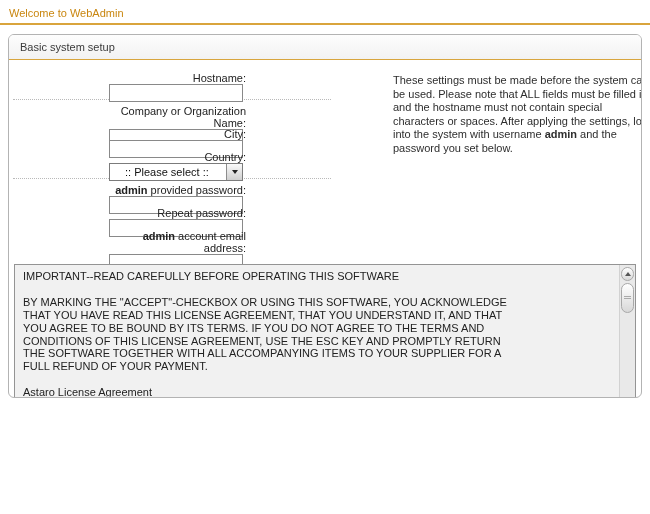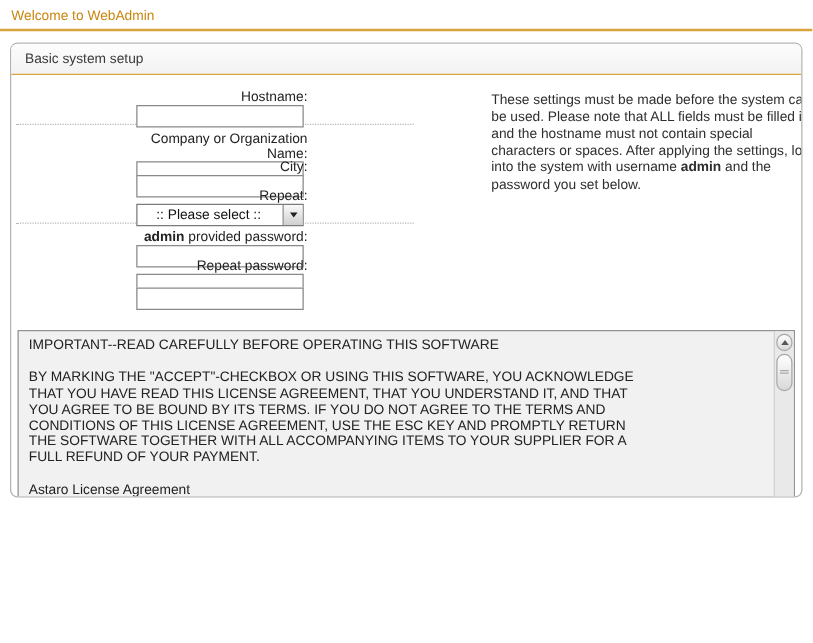--- a/index.html
+++ b/index.html
@@ -159,21 +159,21 @@
         <div class="frow-label">Company or Organization Name:</div>
         <div class="frow-field"><input type="text" style=""></div>
       </div>
 
       <div class="frow">
         <div class="frow-label">City:</div>
         <div class="frow-field"><input type="text" style=""></div>
       </div>
 
       <div class="frow">
-        <div class="frow-label">Repeat:</div>
+        <div class="frow-label">Country:</div>
         <div class="frow-field">
           <div class="select-box">
             <div class="select-value">:: Please select ::</div>
             <div class="select-arrow-btn">
               <div class="tri"></div>
             </div>
           </div>
         </div>
       </div>
 
@@ -183,20 +183,21 @@
         <div class="frow-label"><span class="b">admin</span><span> provided password:</span></div>
         <div class="frow-field"><input type="password" style=""></div>
       </div>
 
       <div class="frow">
         <div class="frow-label">Repeat password:</div>
         <div class="frow-field"><input type="password" style=""></div>
       </div>
 
       <div class="frow">
+        <div class="frow-label"><span class="b">admin</span><span> account email address:</span></div>
         <div class="frow-field"><input type="text" style=""></div>
       </div>
 
     </div>
 
     <div class="form-right">
       <div class="help-text"><span>These settings must be made before the system can be used. Please note that ALL fields must be filled in and the hostname must not contain special characters or spaces. After applying the settings, log into the system with username </span><span class="b">admin</span><span> and the password you set below.</span></div>
     </div>
   </div>
 

